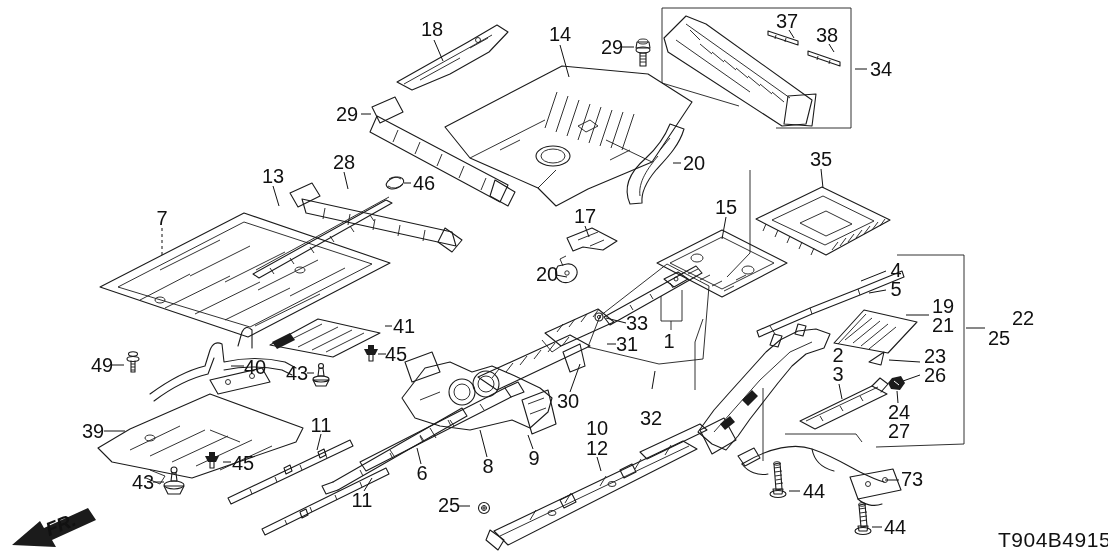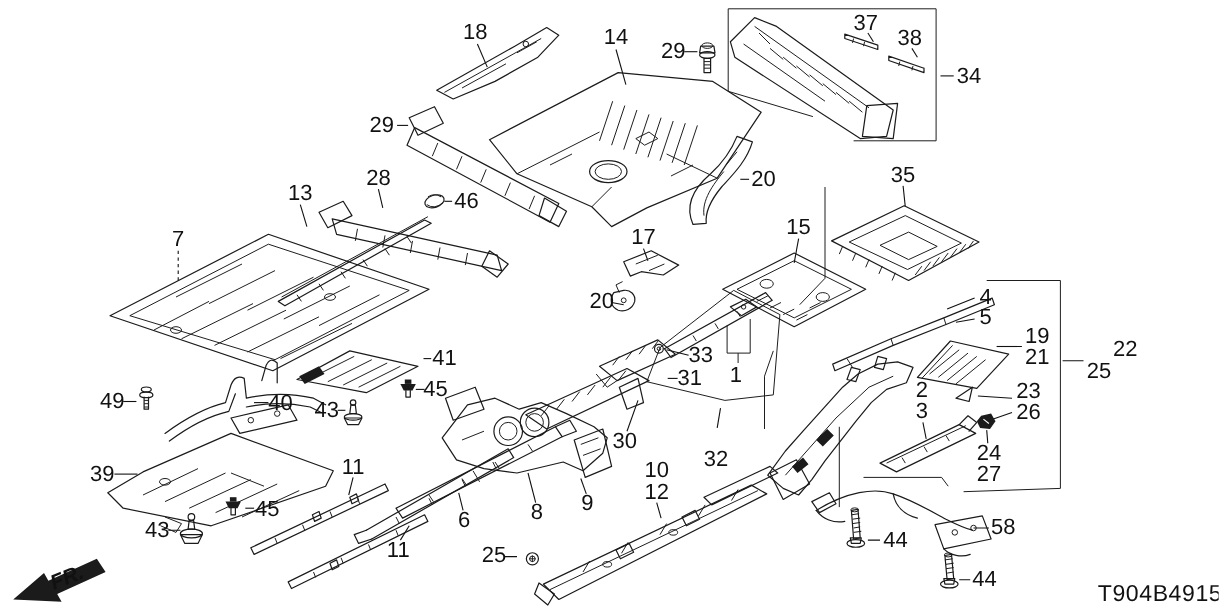--- a/index.html
+++ b/index.html
@@ -415,18 +415,18 @@
   <span class="co" style="left:321px;top:425px">11</span>
   <span class="co" style="left:597px;top:428px">10</span>
   <span class="co" style="left:597px;top:448px">12</span>
   <span class="co" style="left:422px;top:473px">6</span>
   <span class="co" style="left:488px;top:466px">8</span>
   <span class="co" style="left:534px;top:458px">9</span>
   <span class="co" style="left:243px;top:463px">45</span>
   <span class="co" style="left:143px;top:482px">43</span>
   <span class="co" style="left:362px;top:500px">11</span>
   <span class="co" style="left:449px;top:505px">25</span>
-  <span class="co" style="left:912px;top:479px">58</span>
+  <span class="co" style="left:912px;top:479px">73</span>
   <span class="co" style="left:814px;top:491px">44</span>
   <span class="co" style="left:895px;top:527px">44</span>
 
   <span class="code" style="left:998px;top:528px">T904B4915</span>
 </div>
 
 </body></html>

